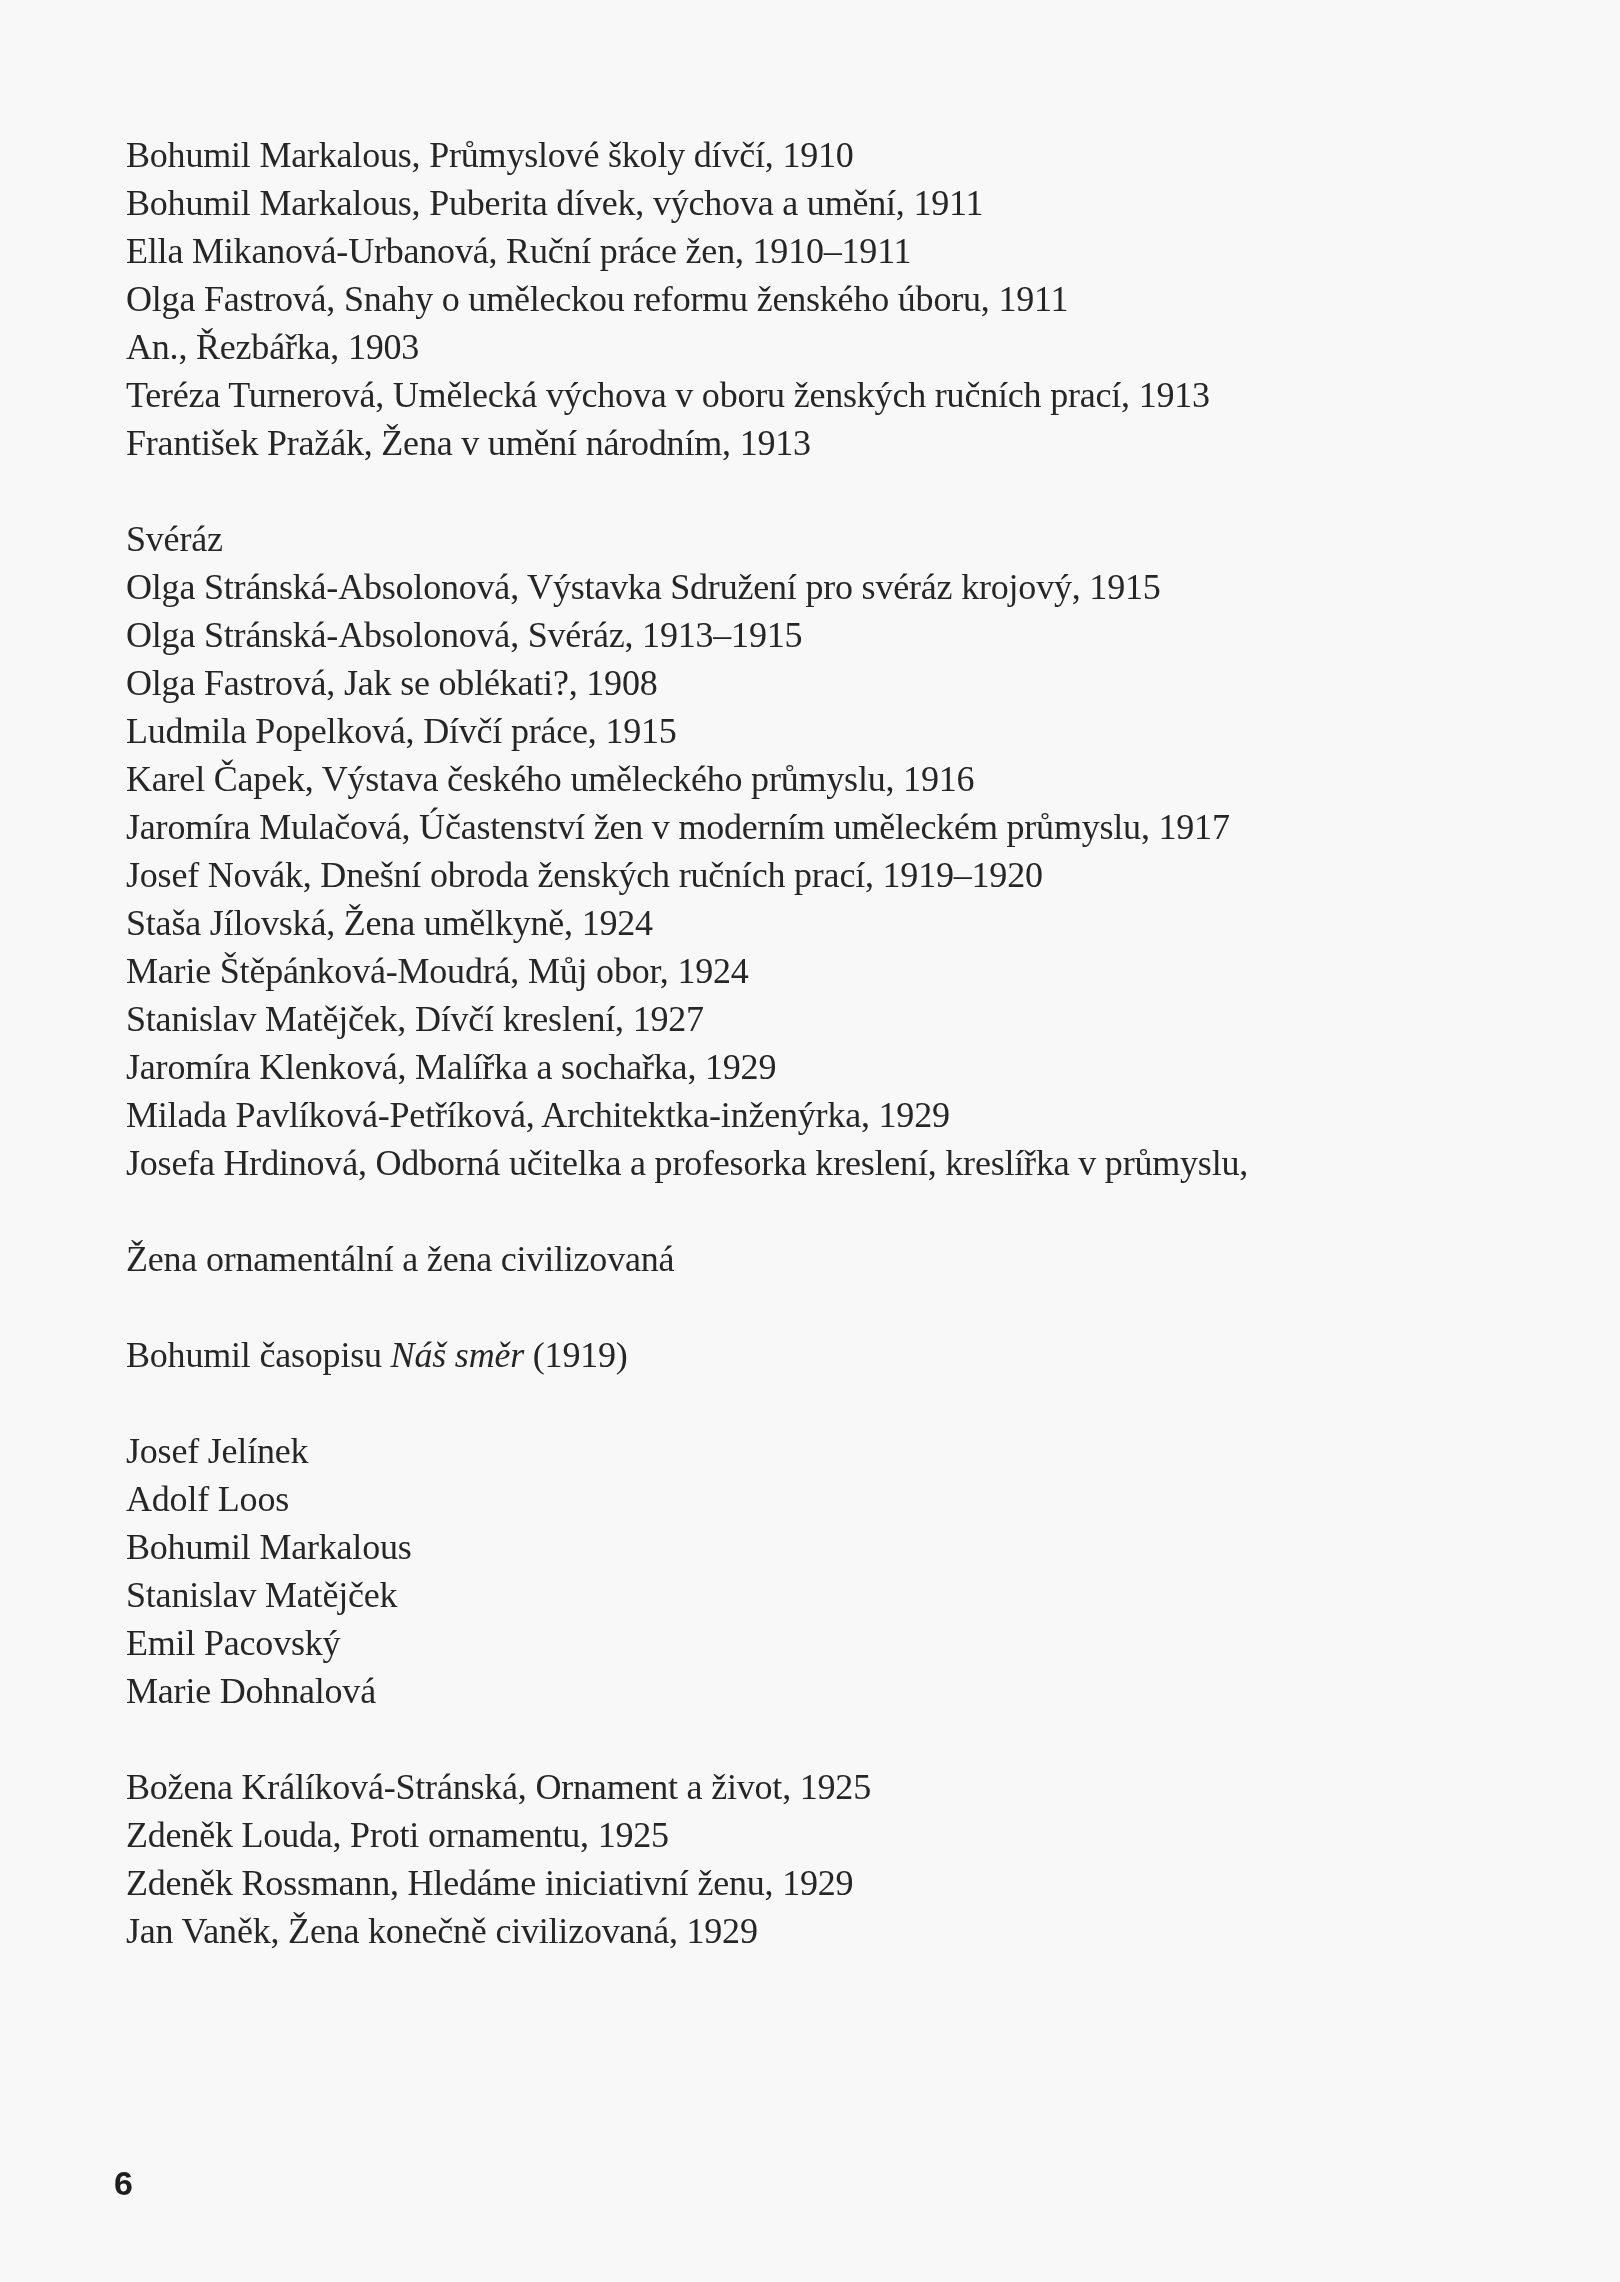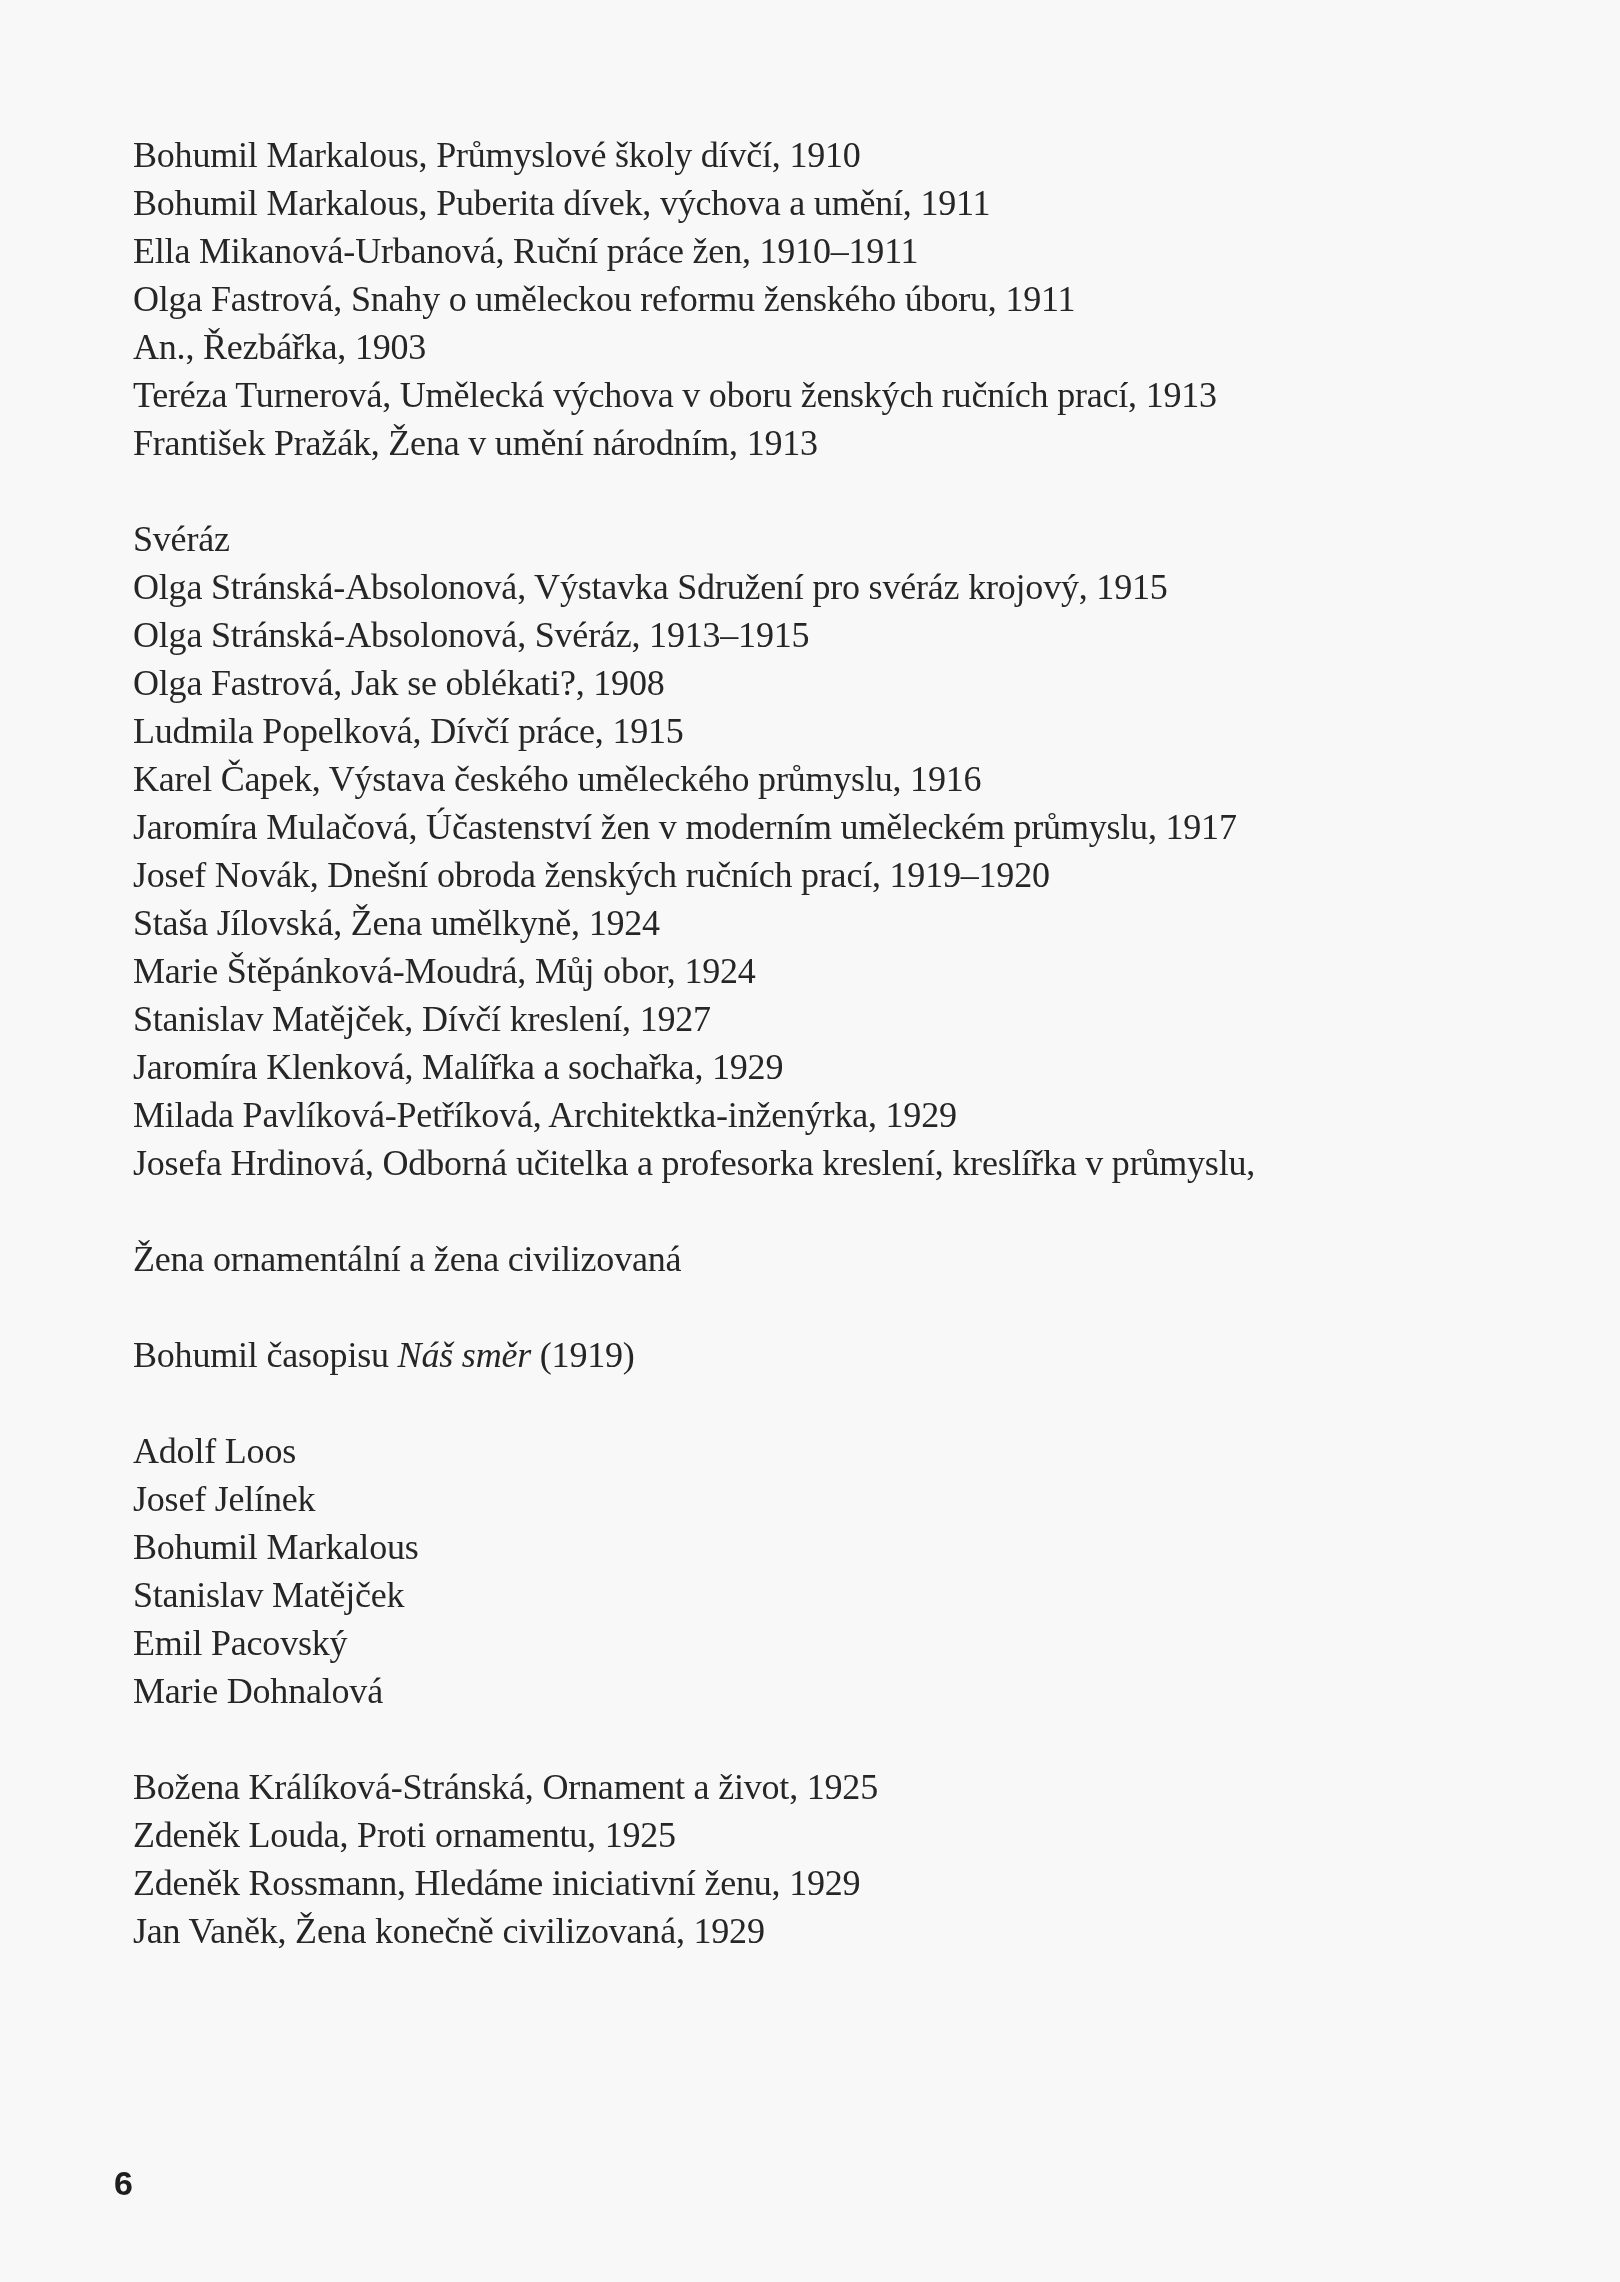--- a/index.html
+++ b/index.html
@@ -9,21 +9,21 @@
     body {
       width: 1620px;
       height: 2283px;
       background: #f8f8f8;
       position: relative;
       overflow: hidden;
       color: #262626;
     }
     .content {
       position: absolute;
-      left: 133px;
+      left: 126px;
       top: 131px;
       width: 1397px;
       font-family: "Liberation Serif", "DejaVu Serif", serif;
       font-size: 36px;
       line-height: 48px;
       letter-spacing: -0.2px;
     }
     .line {
       display: block;
       white-space: nowrap;
@@ -84,22 +84,22 @@
     </div>
   </div>
 
   <span class="blank"></span>
 
   <div>
     <span class="line">Žena ornamentální a žena civilizovaná</span>
     <span class="blank"></span>
     <span class="line"><span>Bohumil časopisu </span><span class="italic">Náš směr</span><span> (1919)</span></span>
     <span class="blank"></span>
+    <span class="line">Josef Jelínek</span>
     <span class="line">Adolf Loos</span>
-    <span class="line">Josef Jelínek</span>
     <span class="line">Bohumil Markalous</span>
     <span class="line">Stanislav Matějček</span>
     <span class="line">Emil Pacovský</span>
     <span class="line">Marie Dohnalová</span>
     <span class="blank"></span>
     <span class="line">Božena Králíková-Stránská, Ornament a život, 1925</span>
     <span class="line">Zdeněk Louda, Proti ornamentu, 1925</span>
     <span class="line">Zdeněk Rossmann, Hledáme iniciativní ženu, 1929</span>
     <span class="line">Jan Vaněk, Žena konečně civilizovaná, 1929</span>
   </div>

